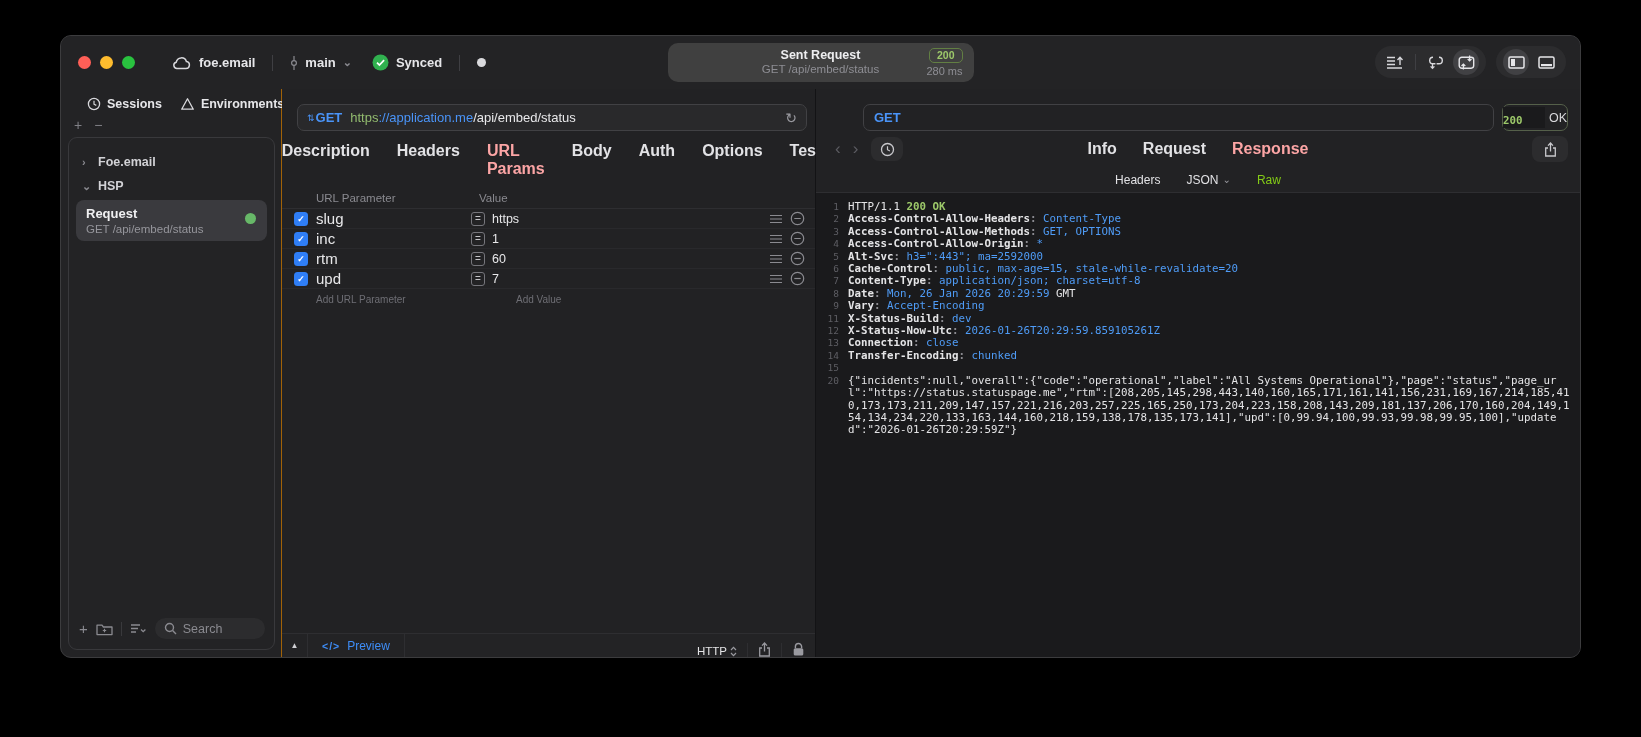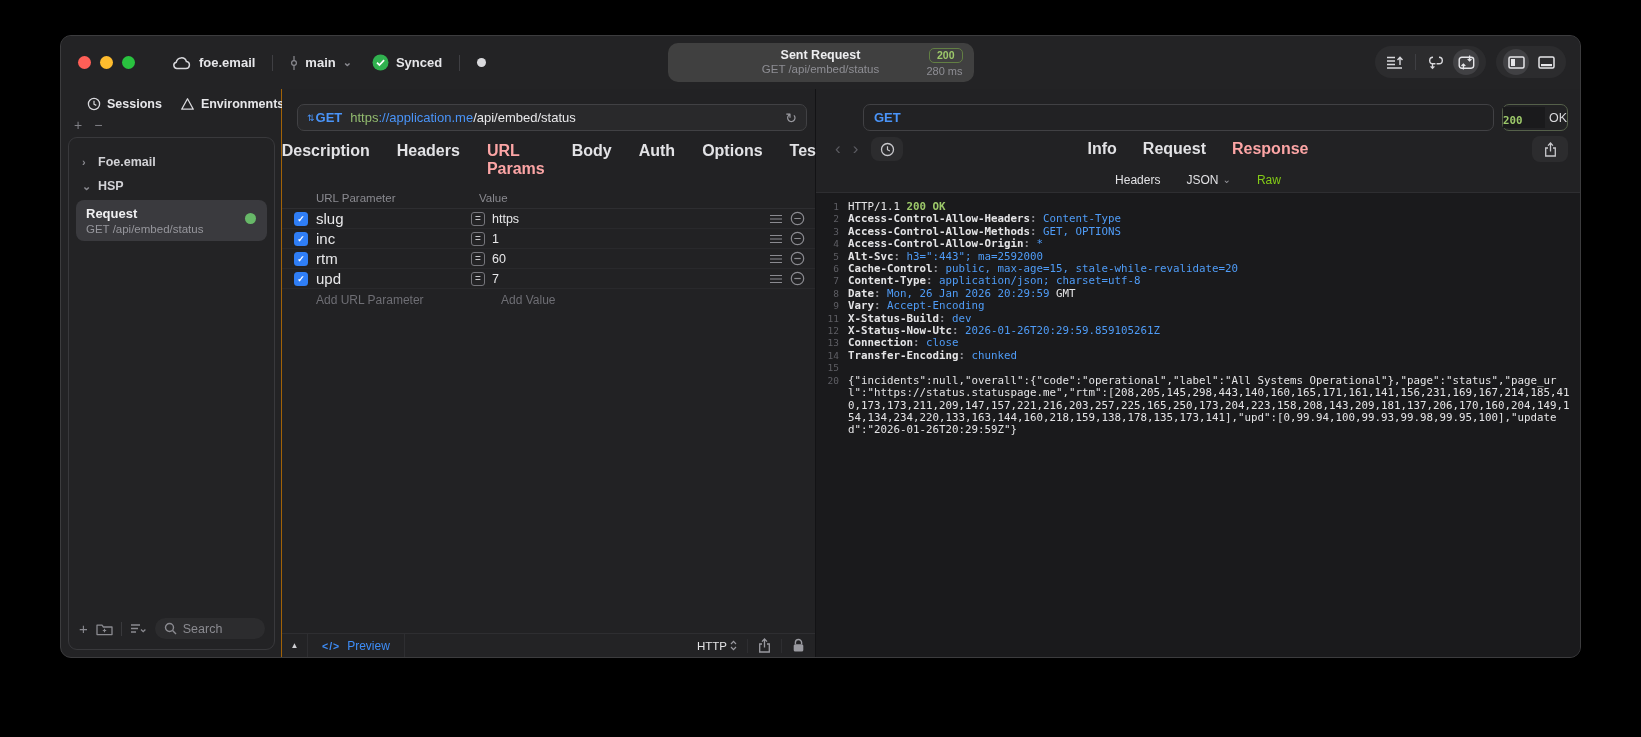--- a/index.html
+++ b/index.html
@@ -62,28 +62,28 @@
   .rtab.active { color:#fca5a5; }
   .ptable { flex:1; min-height:0; }
   .pt-head { display:flex; height:21px; align-items:center; border-bottom:1px solid #2e2e31; font-size:11.5px; color:#8a8a90; }
   .pt-h1 { padding-left:34px; width:197px; flex:none; }
   .prow { display:flex; align-items:center; height:20px; border-bottom:1px solid #29292c; padding-left:12px; }
   .pchk { width:14px; height:14px; flex:none; background:#2f7ef6; border-radius:3.5px; color:#fff; font-size:9px; font-weight:bold; display:flex; align-items:center; justify-content:center; }
   .pname { width:163px; flex:none; color:#e8e8ea; font-size:15px; padding-left:8px; }
   .eqbox { width:14px; height:14px; flex:none; border:1px solid #75757b; border-radius:3px; color:#c4c4c8; font-size:10px; display:flex; align-items:center; justify-content:center; }
   .pval { flex:1; color:#e8e8ea; font-size:12.5px; padding-left:7px; }
   .pacts { flex:none; display:flex; align-items:center; gap:8px; padding-right:10px; }
-  .paddrow { display:flex; height:21px; align-items:center; padding-left:34px; font-size:12px; color:#6e6e74; }
+  .paddrow { display:flex; height:21px; align-items:center; padding-left:34px; font-size:10px; color:#6e6e74;gap:15px; }
   .padd1 { width:185px; flex:none; }
   .req-footer { flex:none; height:24px; border-top:1px solid #2e2e31; display:flex; align-items:center; background:#232325; }
   .fbtn { width:26px; height:100%; display:flex; align-items:center; justify-content:center; border-right:1px solid #2e2e31; color:#cfcfd3; font-size:8px; }
   .fprev { display:flex; align-items:center; gap:7px; padding:0 14px; height:100%; border-right:1px solid #2e2e31; }
   .fcode { color:#3e8df7; font-size:10.5px; font-weight:bold; letter-spacing:1px; }
   .fprevlbl { color:#3e8df7; font-size:12px; }
-  .fright { margin-left:auto; display:flex; align-items:center; height:100%; }
+  .fright { margin-left:auto; display:flex; align-items:flex-end; height:100%; }
   .fhttp { color:#e4e4e6; font-size:11.5px; display:flex; align-items:center; gap:3px; padding:0 10px; }
   .fsep { width:1px; height:14px; background:#2e2e31; }
   .fic { padding:0 10px; display:flex; align-items:center; }
 
   
   .resp-top { flex:none; display:flex; gap:8px; padding:15px 12px 0 47px; }
   .resp-url { flex:1; height:27px; border:1px solid #414144; border-radius:7px; display:flex; align-items:center; padding:0 10px; font-size:13px; white-space:nowrap; overflow:hidden; min-width:0; }
   .resp-url .m { color:#4a94f8; font-weight:bold; margin-right:7px; }
   .resp-url .u { color:#4a94f8; }
   .resp-status { flex:none; width:66px; height:27px; border:1px solid #55604a; border-radius:7px; display:flex; align-items:center; justify-content:center; gap:4px; font-size:12.5px; }

